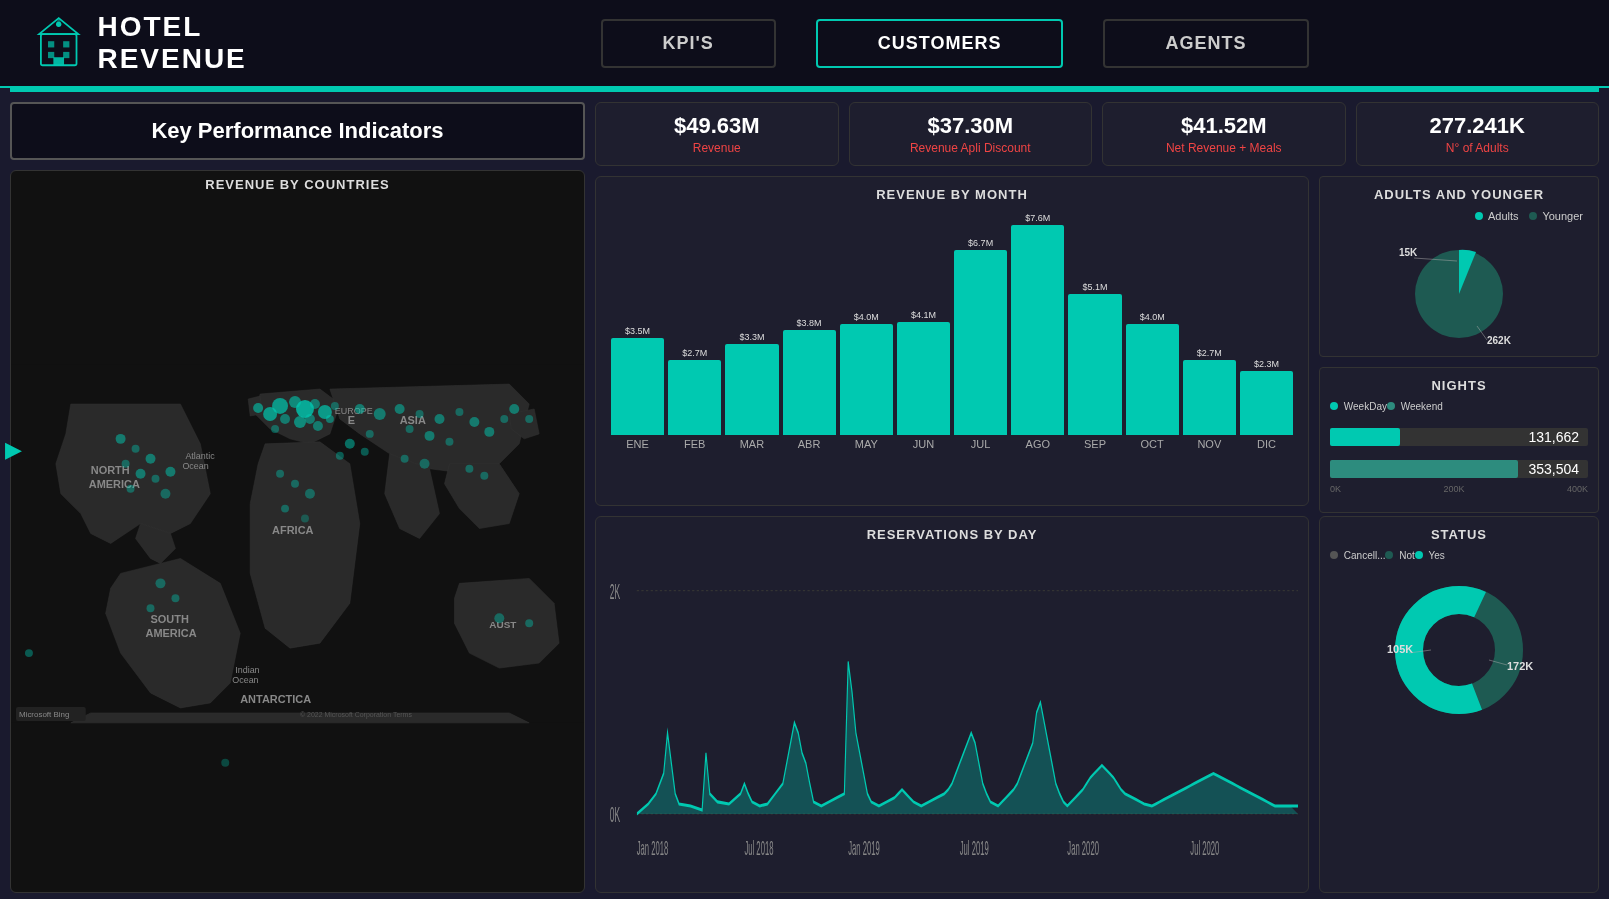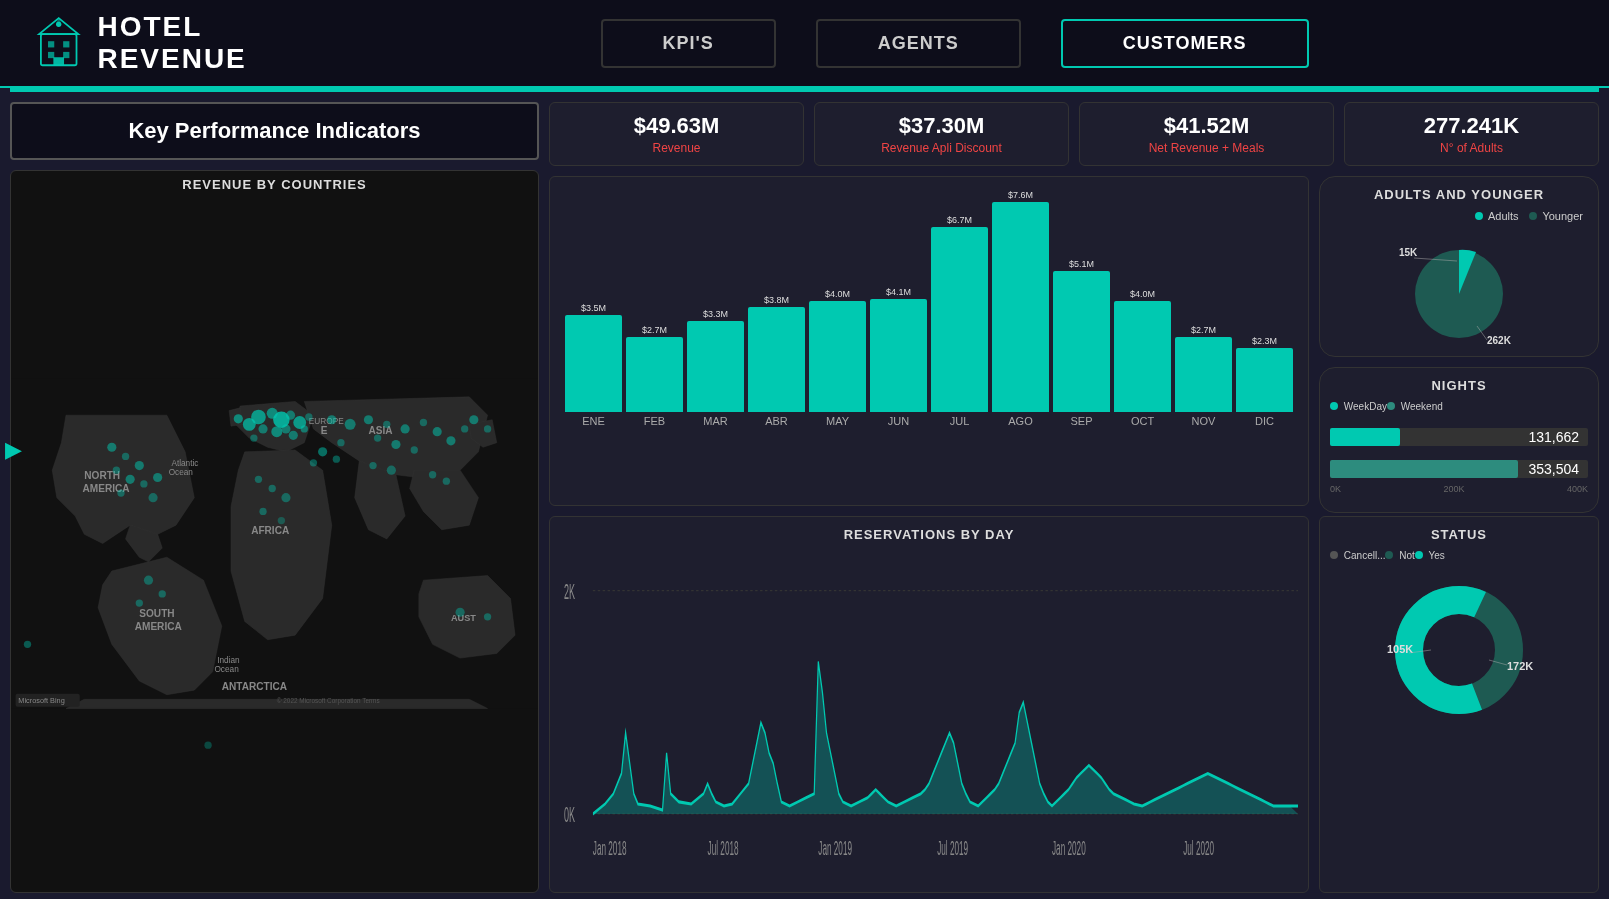--- a/index.html
+++ b/index.html
@@ -60,21 +60,21 @@
     
     .main-content {
       display: flex;
       height: calc(899px - 88px);
       padding: 10px;
       gap: 10px;
     }
 
     
     .left-panel {
-      width: 529px;
+      width: 575px;
       display: flex;
       flex-direction: column;
       gap: 10px;
     }
 
     .kpi-title-box {
       background: #0d0d1a;
       border: 2px solid #555;
       border-radius: 4px;
       text-align: center;
@@ -168,21 +168,21 @@
     .side-charts {
       width: 280px;
       display: flex;
       flex-direction: column;
       gap: 10px;
     }
 
     .side-chart-box {
       background: #1e1e2e;
       border: 1px solid #333;
-      border-radius: 16px;
+      border-radius: 4px;
       padding: 10px;
       flex: 1;
     }
 
     
     .bottom-row {
       display: flex;
       gap: 10px;
       flex: 1;
     }
@@ -326,22 +326,22 @@
       <rect x="24" y="46" width="12" height="9" fill="#00c9b1" opacity="0.9"></rect>
       <polygon points="30,2 8,20 52,20" fill="none" stroke="#00c9b1" stroke-width="2"></polygon>
       <circle cx="30" cy="9" r="3" fill="#00c9b1"></circle>
       <polygon points="30,2 27,8 33,8" fill="#00c9b1" opacity="0.5"></polygon>
     </svg>
     <span class="header-title">HOTEL REVENUE</span>
   </div>
 
   <div class="nav-tabs">
     <button class="nav-tab">KPI'S</button>
+    <button class="nav-tab active">CUSTOMERS</button>
     <button class="nav-tab">AGENTS</button>
-    <button class="nav-tab active">CUSTOMERS</button>
   </div>
 </div>
 
 <div class="teal-border-top"></div>
 
 <div class="main-content">
 
   <div class="left-panel">
     <div class="kpi-title-box">
       <span>Key Performance Indicators</span>
@@ -482,20 +482,21 @@
       </div>
       <div class="kpi-card">
         <span class="kpi-card-value">277.241K</span>
         <span class="kpi-card-label">N° of Adults</span>
       </div>
     </div>
 
     <div class="middle-row">
 
       <div class="chart-box">
+        <div class="chart-title">REVENUE BY MONTH</div>
         <div class="bar-chart" id="barChart">
             <div class="bar-col">
     <span class="bar-value-label">$3.5M</span>
     <div class="bar-rect" style="height:96.71052631578948px;"></div>
     <span class="bar-month-label">ENE</span>
   </div>
             <div class="bar-col">
     <span class="bar-value-label">$2.7M</span>
     <div class="bar-rect" style="height:74.60526315789475px;"></div>
     <span class="bar-month-label">FEB</span>

